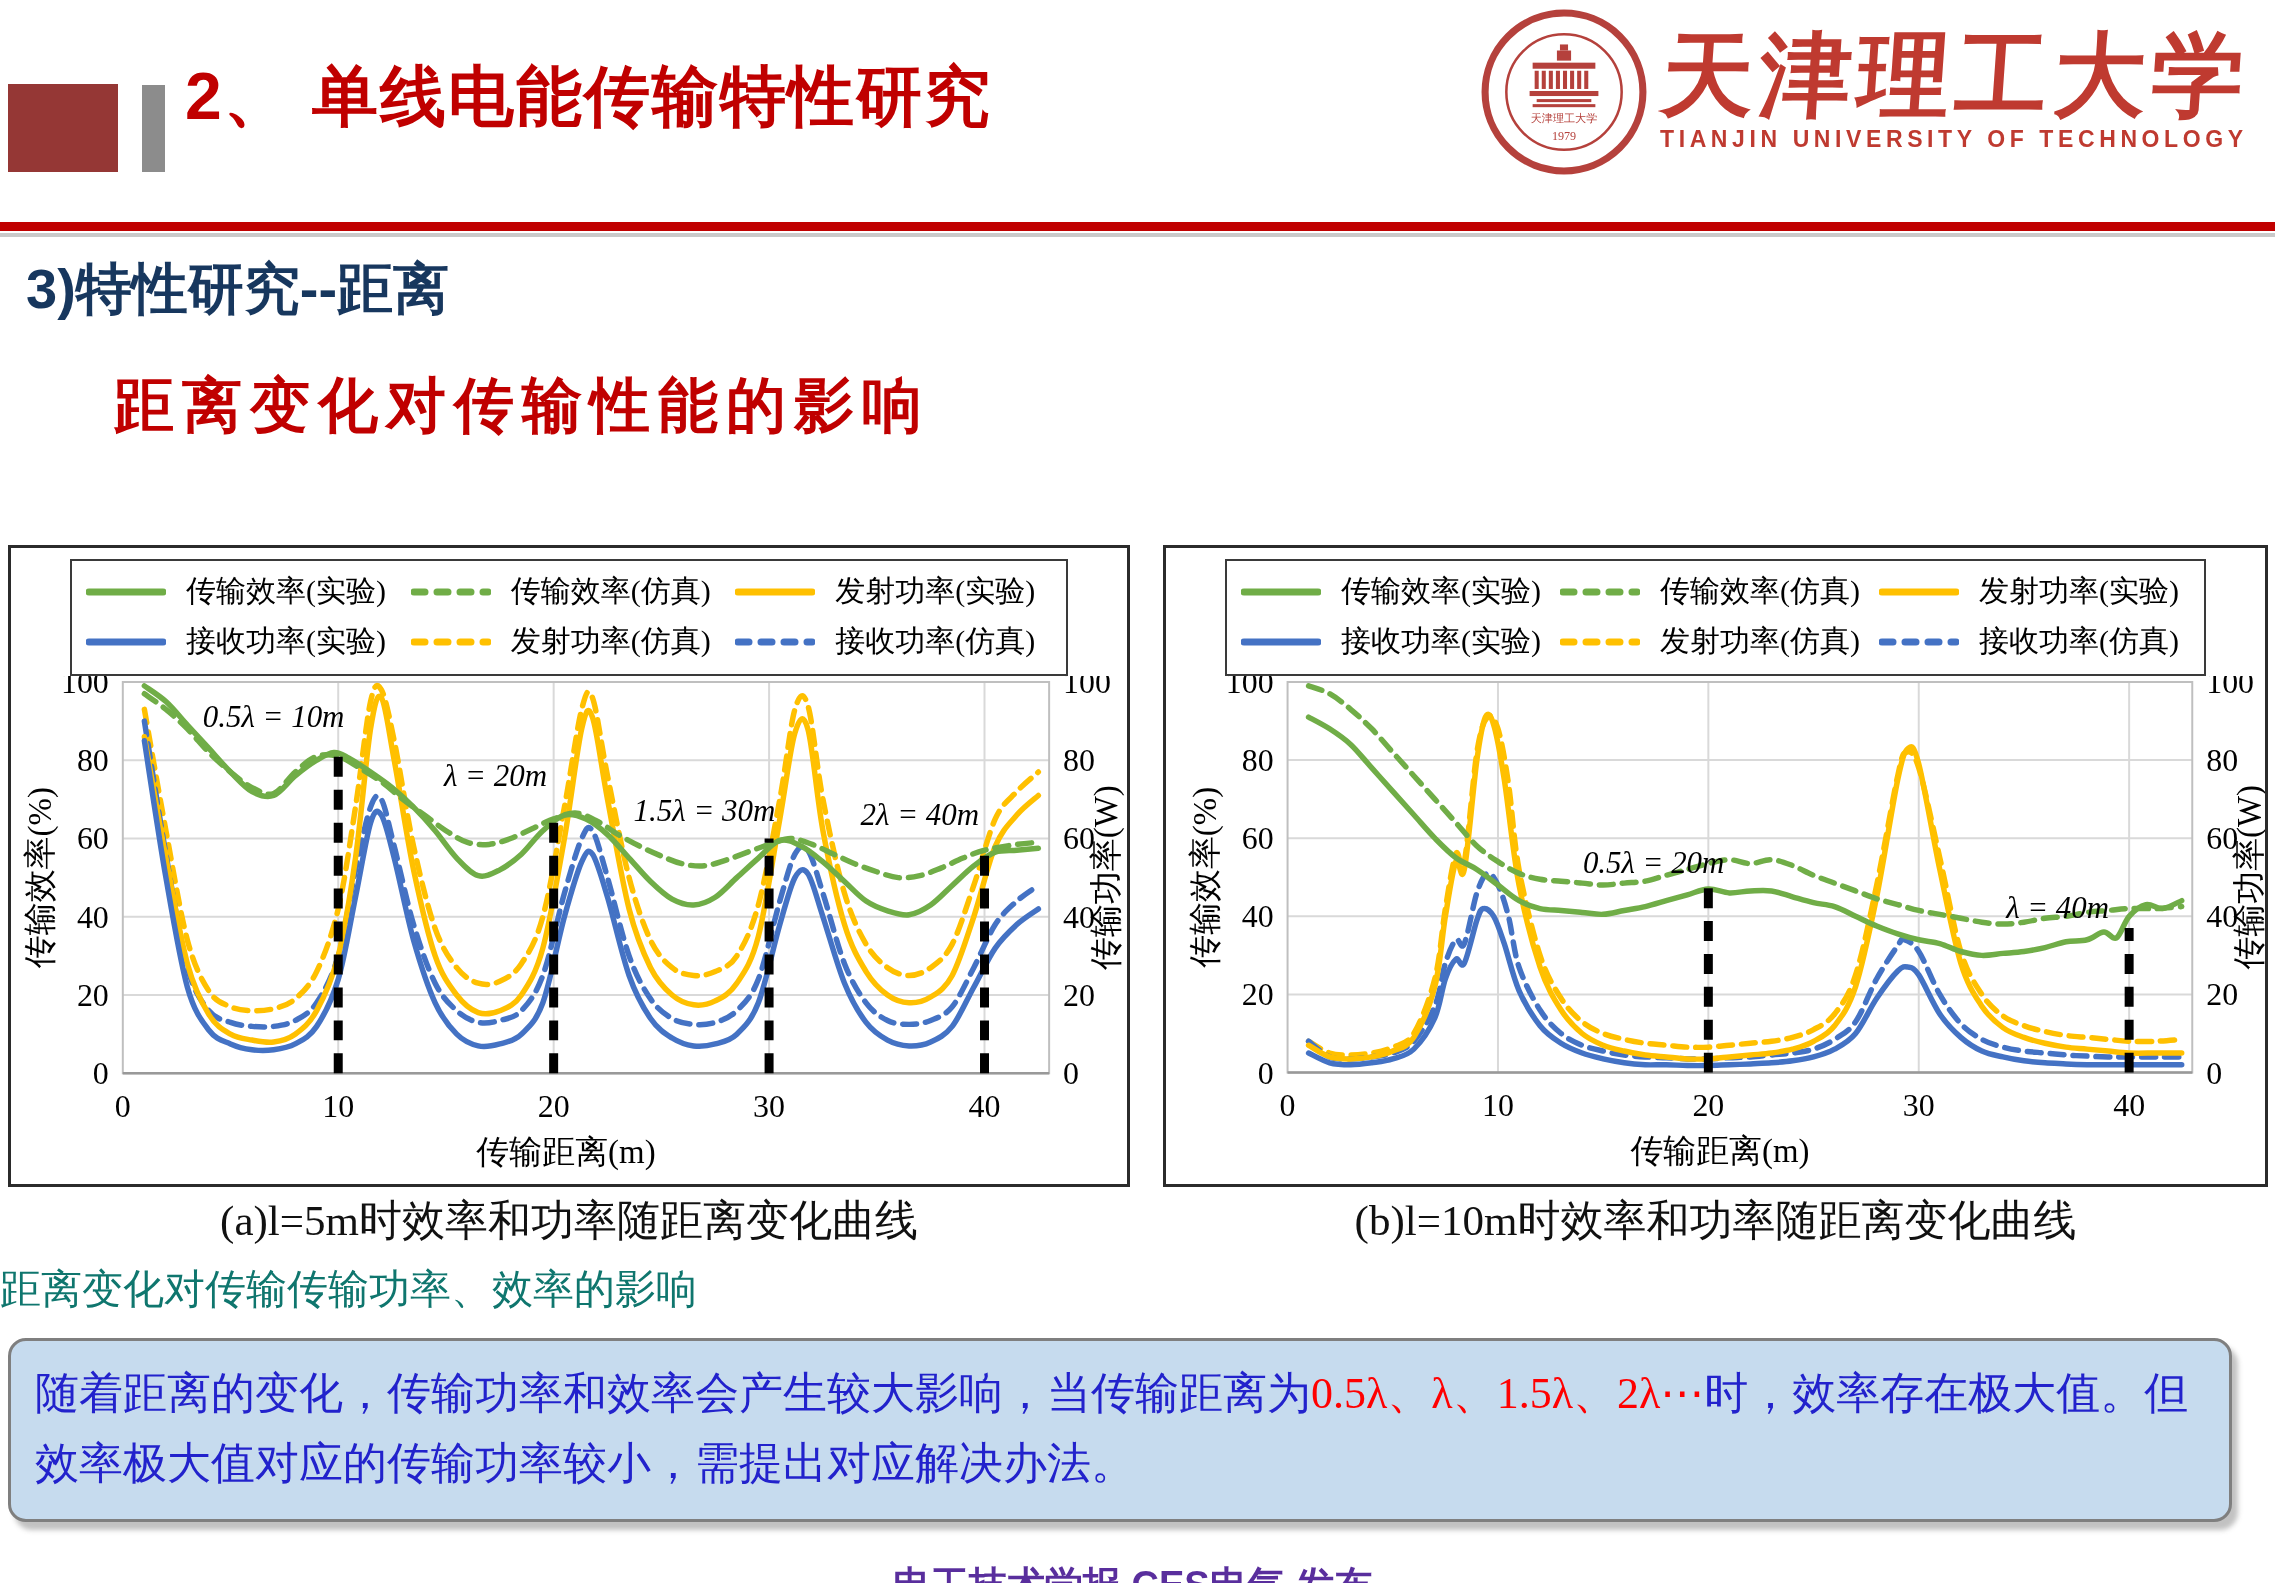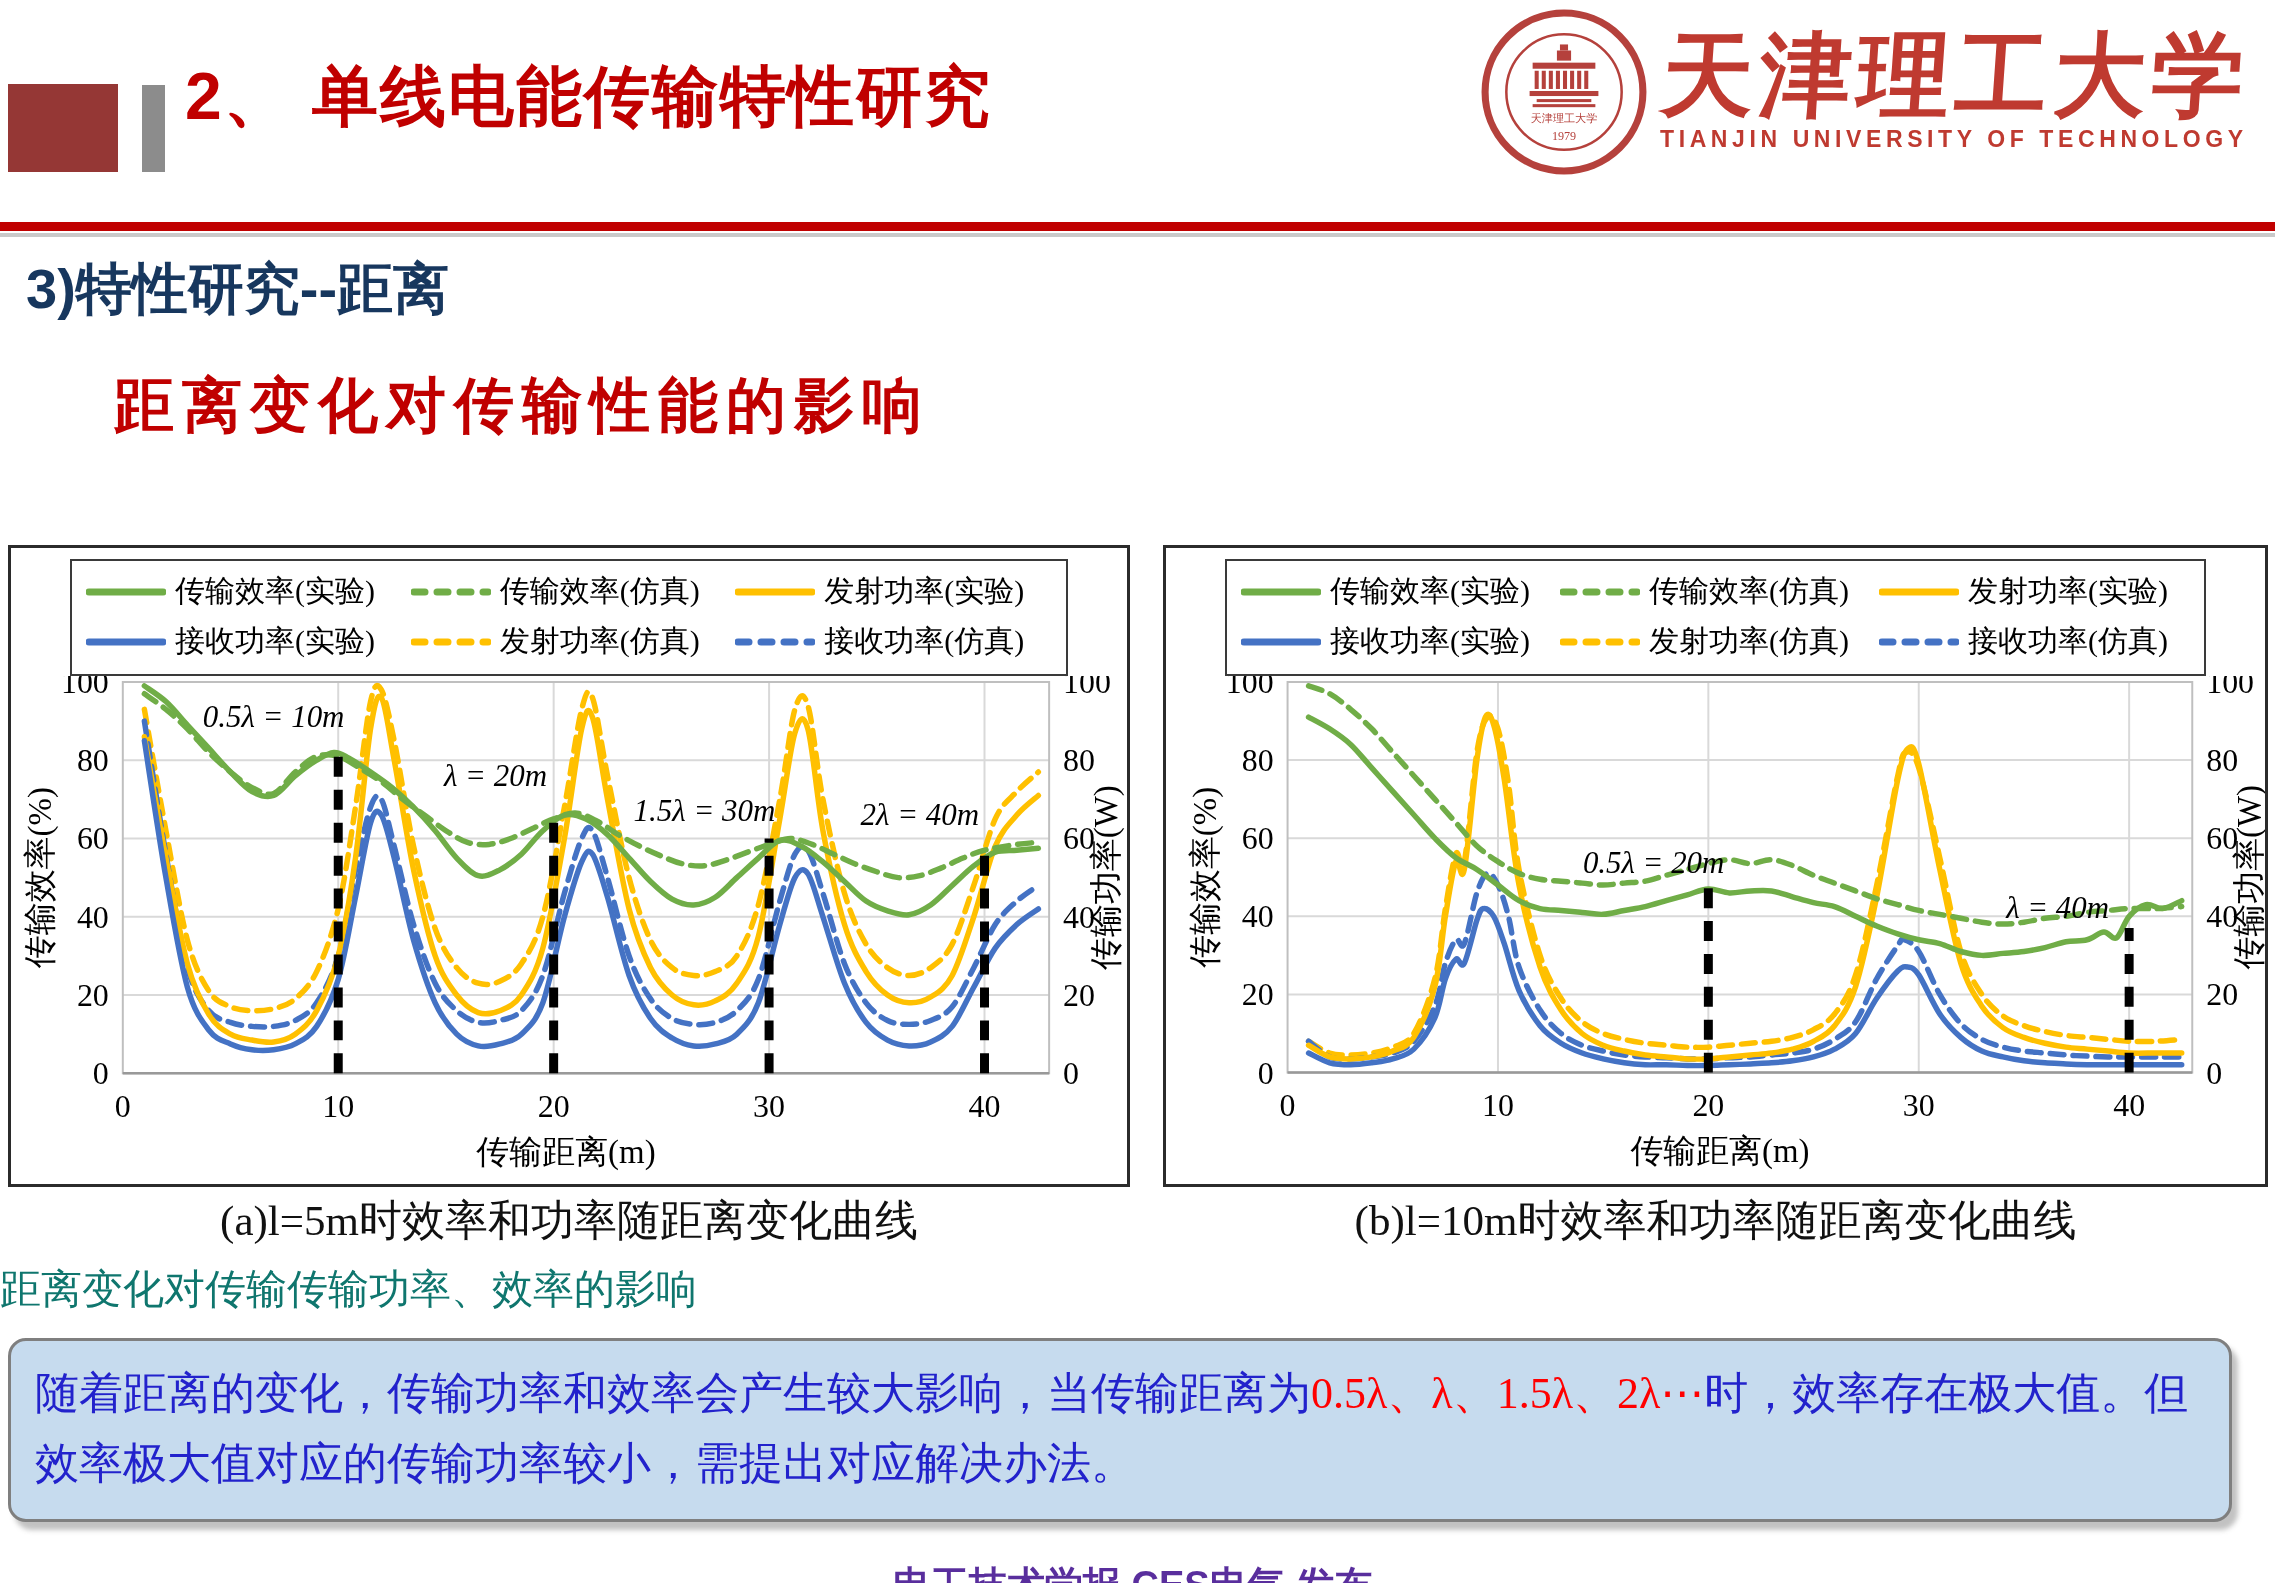--- a/index.html
+++ b/index.html
@@ -25,21 +25,21 @@
   .subtitle{position:absolute;left:72px;top:366px;font-size:60px;font-weight:700;color:#C00000;
             font-family:"Liberation Serif", serif;letter-spacing:8px;white-space:nowrap;margin-left:42px;}
   
   .fig-box{position:absolute;top:545px;height:642px;border:3px solid #2b2b2b;background:#fff;
            box-sizing:border-box;}
   .fig-box.a{left:8px;width:1122px;}
   .fig-box.b{left:1163px;width:1105px;}
   .legend{margin:11px auto 0 auto;width:calc(100% - 118px);border:2px solid #3a3a3a;
           display:grid;grid-template-columns:1fr 1fr 1fr;column-gap:4px;row-gap:9px;
           padding:10px 10px 12px 14px;box-sizing:border-box;background:#fff;}
-  .legend-item{display:flex;align-items:center;gap:9px;font-family:"Liberation Serif", serif;
+  .legend-item{display:flex;align-items:center;gap:20px;font-family:"Liberation Serif", serif;
                font-size:30px;color:#000;white-space:nowrap;}
   .legend-marker{width:80px;height:14px;flex:0 0 auto;}
   .chart-host{width:100%;}
   .chart-host svg{display:block;width:100%;height:auto;}
   
   .caption{position:absolute;top:1192px;font-family:"Liberation Serif", serif;font-size:43px;
            color:#111;text-align:center;}
   .caption.a{left:8px;width:1122px;}
   .caption.b{left:1163px;width:1105px;}
   .fig-caption{position:absolute;left:0;top:1262px;width:2275px;text-align:left;

